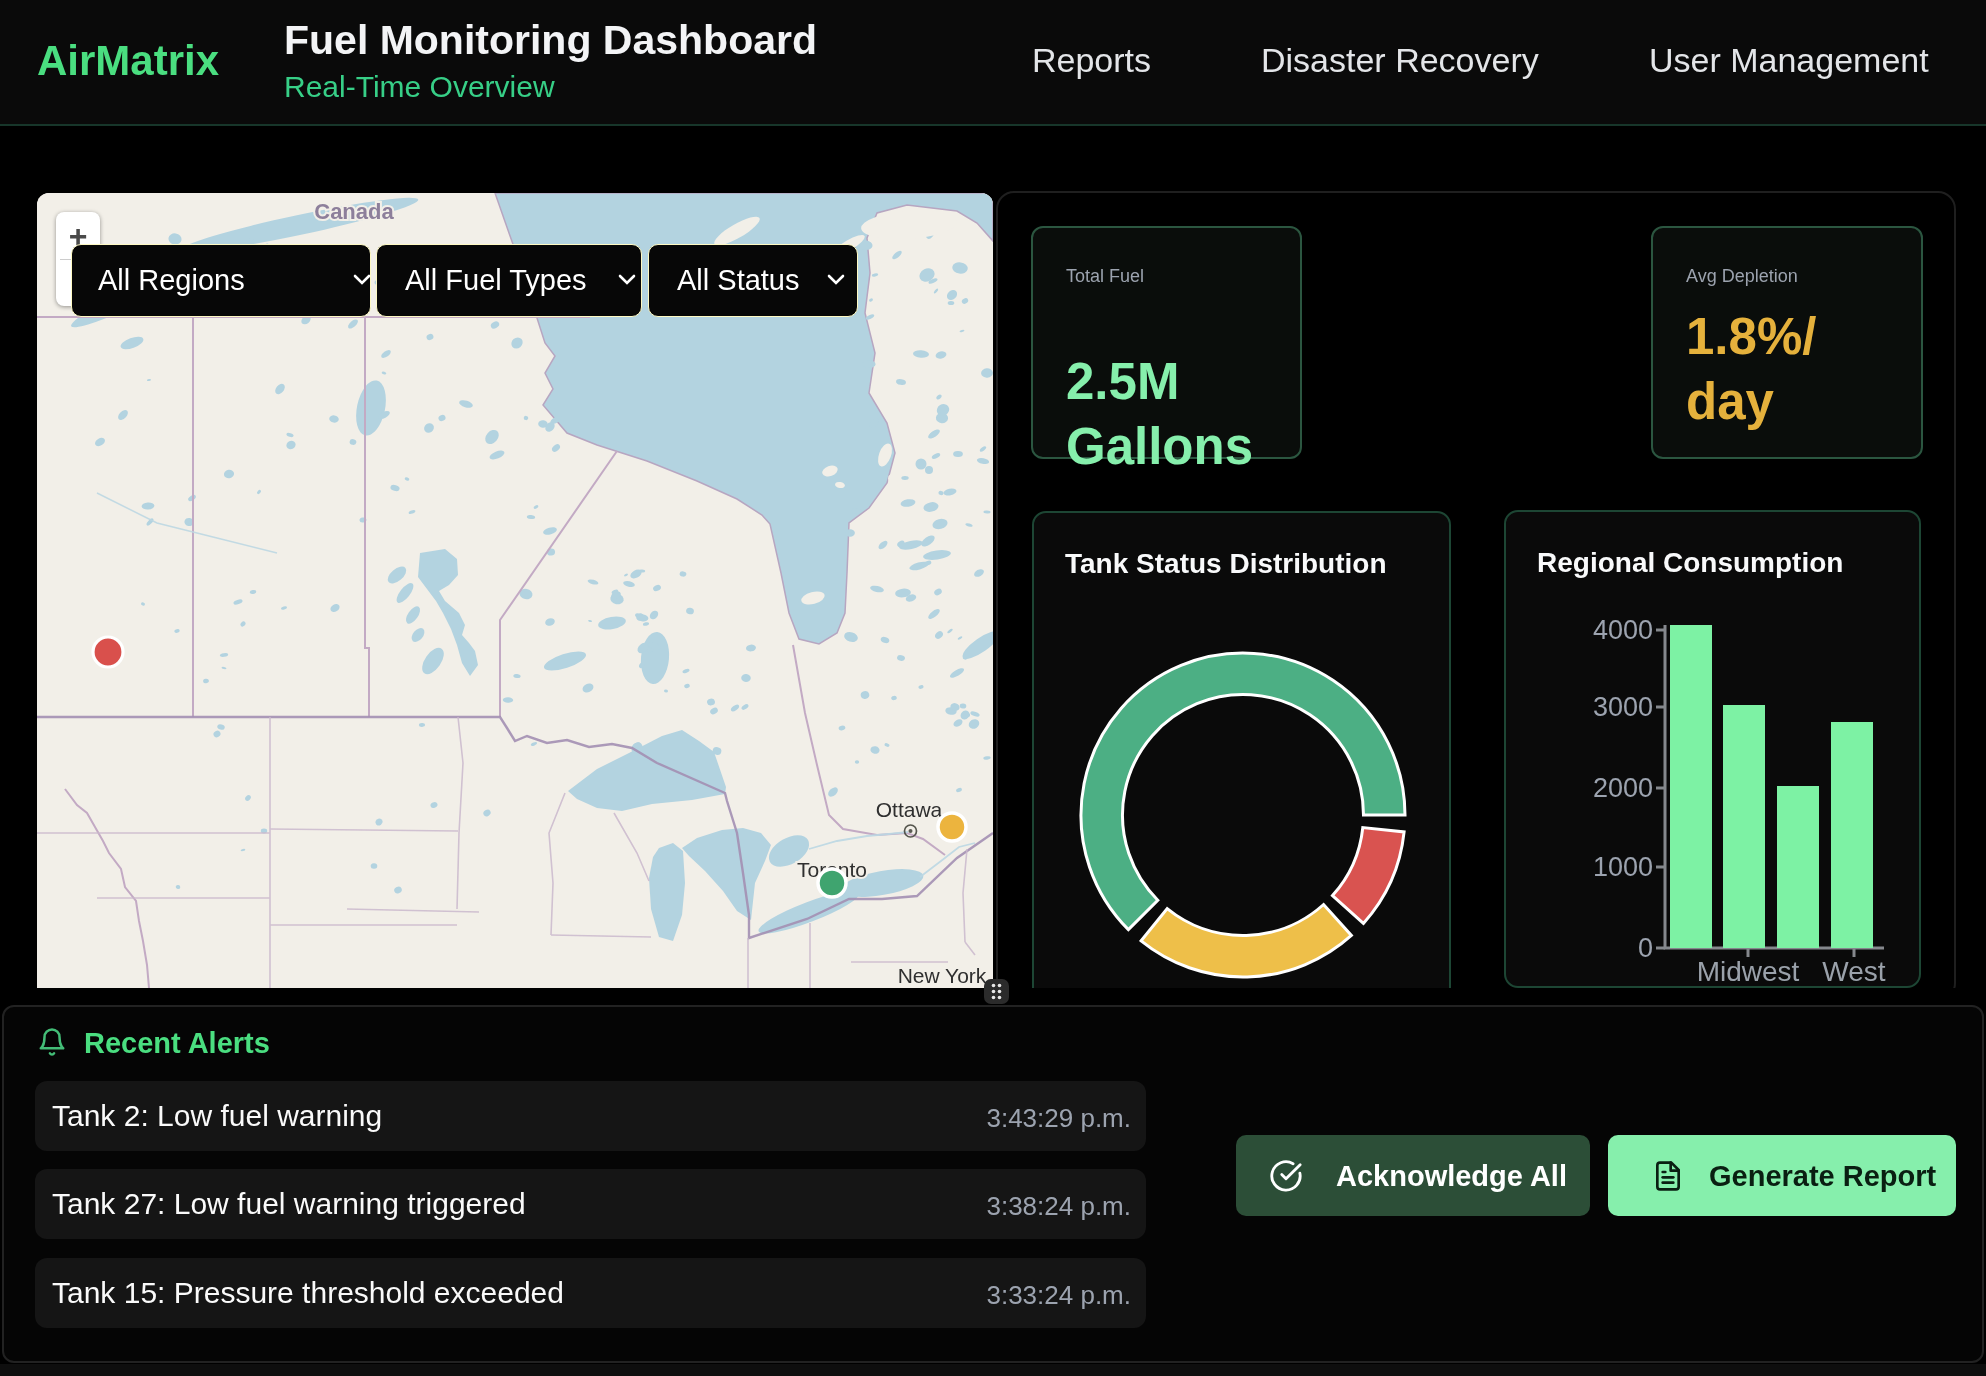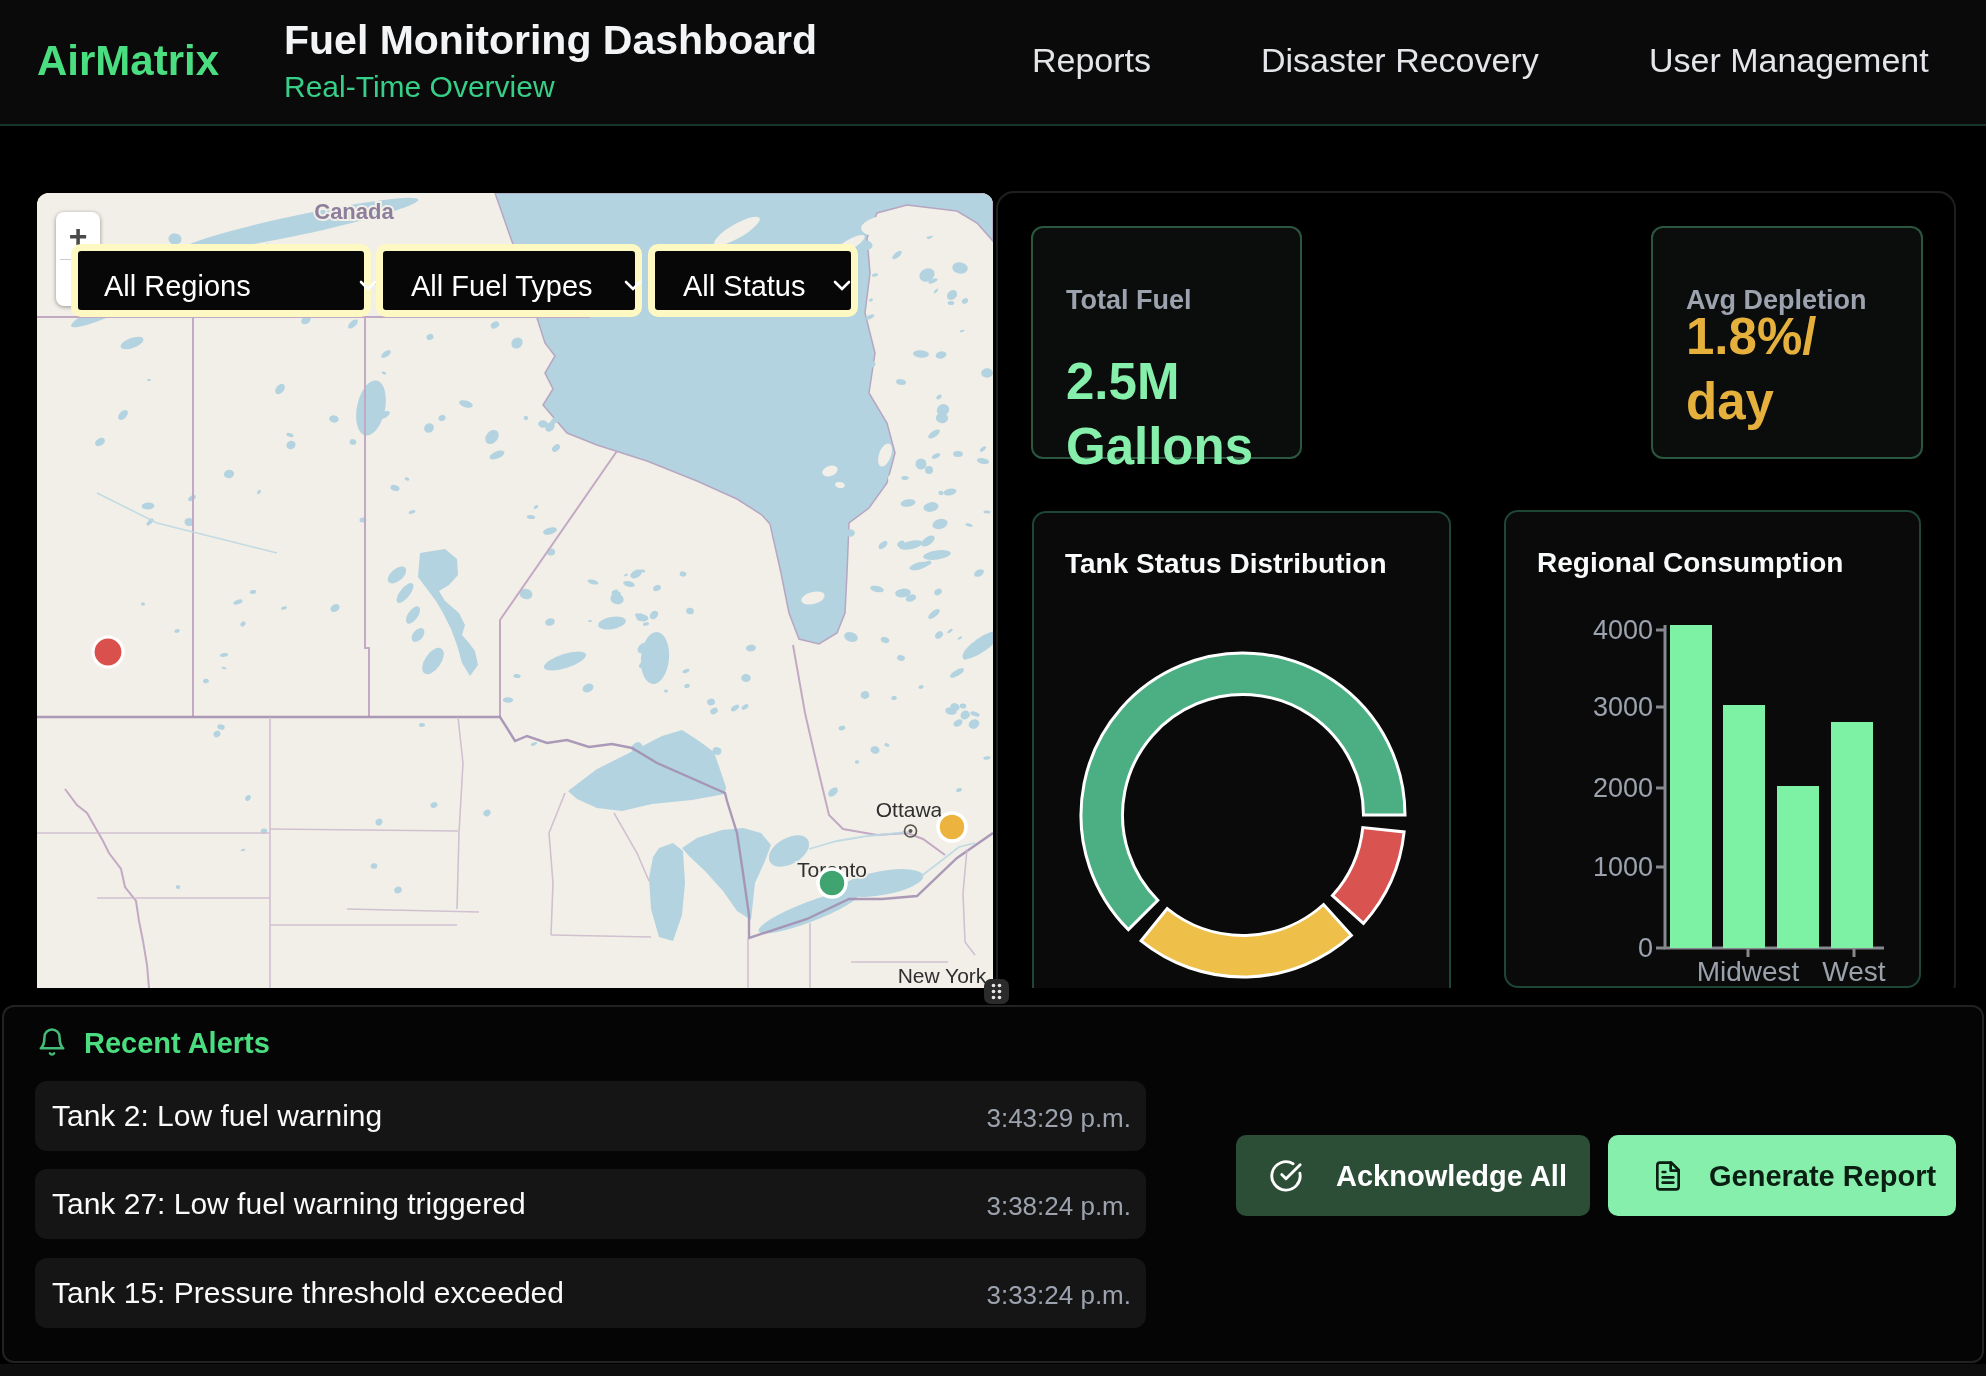--- a/index.html
+++ b/index.html
@@ -14,36 +14,36 @@
 .nav { position:absolute; top:41px; font-size:34px; color:#e3e5e8; }
 
 #main { position:absolute; left:0; top:191px; width:1986px; height:797px; overflow:hidden; }
 #map { position:absolute; left:37px; top:2px; width:956px; height:795px;
   border-radius:12px 12px 0 0; overflow:hidden; background:#f2efe8; }
 #zoomctl { position:absolute; left:56px; top:21px; width:44px; height:94px;
   background:#fff; border-radius:8px; box-shadow:0 1px 4px rgba(0,0,0,.4); }
 #zoomctl .plus { position:absolute; left:0; top:6px; width:44px; text-align:center;
   font-size:32px; font-weight:bold; color:#4a4a4a; }
 #zoomctl .div { position:absolute; left:4px; top:47px; width:36px; height:1px; background:#ccc; }
-.dd { position:absolute; top:53px; height:73px; background:#070707; border:7px solid #fef9c3;
+.dd { position:absolute; top:53px; height:73px; background:#070707; border:1px solid #fef9c3;
   border-radius:10px; color:#fff; font-size:29px; }
 .dd span { position:absolute; top:19px; }
 .dd svg { position:absolute; top:29px; }
 #dd1 { left:71px;  width:300px; }
 #dd2 { left:376px; width:266px; }
 #dd3 { left:648px; width:210px; }
 
 #rpanel { position:absolute; left:996px; top:0; width:960px; height:810px;
   border:2px solid #1f1f1f; border-radius:18px; }
 .stat { position:absolute; top:35px; height:233px; background:#0a0d0b;
   border:2px solid #2b5640; border-radius:12px; }
 #stat1 { left:1031px; width:271px; }
 #stat2 { left:1341px; width:272px; }
 #stat3 { left:1651px; width:272px; }
-.stat .lbl { position:absolute; left:33px; top:38px; font-size:27px; font-weight:700; color:#9ca3af;margin-top:19px; }
+.stat .lbl { position:absolute; left:33px; top:38px; font-size:18px; font-weight:400; color:#9ca3af; }
 .stat .val { position:absolute; left:33px; top:76px; font-size:51px; font-weight:bold; line-height:65px; }
 .chart { position:absolute; background:#0a0a0a; border:2px solid #1d4634; border-radius:14px; }
 #dcard { left:1032px; top:320px; width:419px; height:560px; }
 #bcard { left:1504px; top:319px; width:417px; height:478px; }
 .chart .ctitle { position:absolute; left:31px; top:35px; font-size:28px; font-weight:bold; color:#f9fafb; }
 
 #handle { position:absolute; left:984px; top:979px; width:25px; height:25px;
   background:#2b2b2b; border-radius:7px; }
 
 #alerts { position:absolute; left:2px; top:1005px; width:1982px; height:358px;

